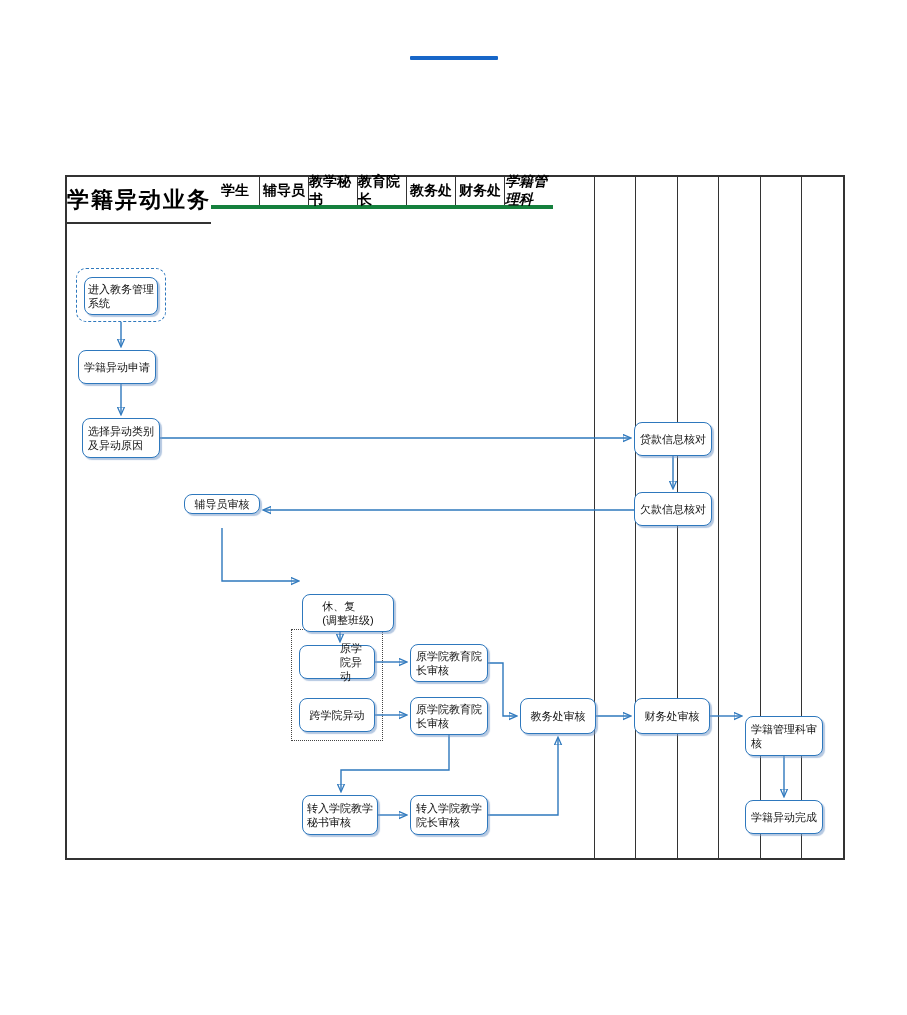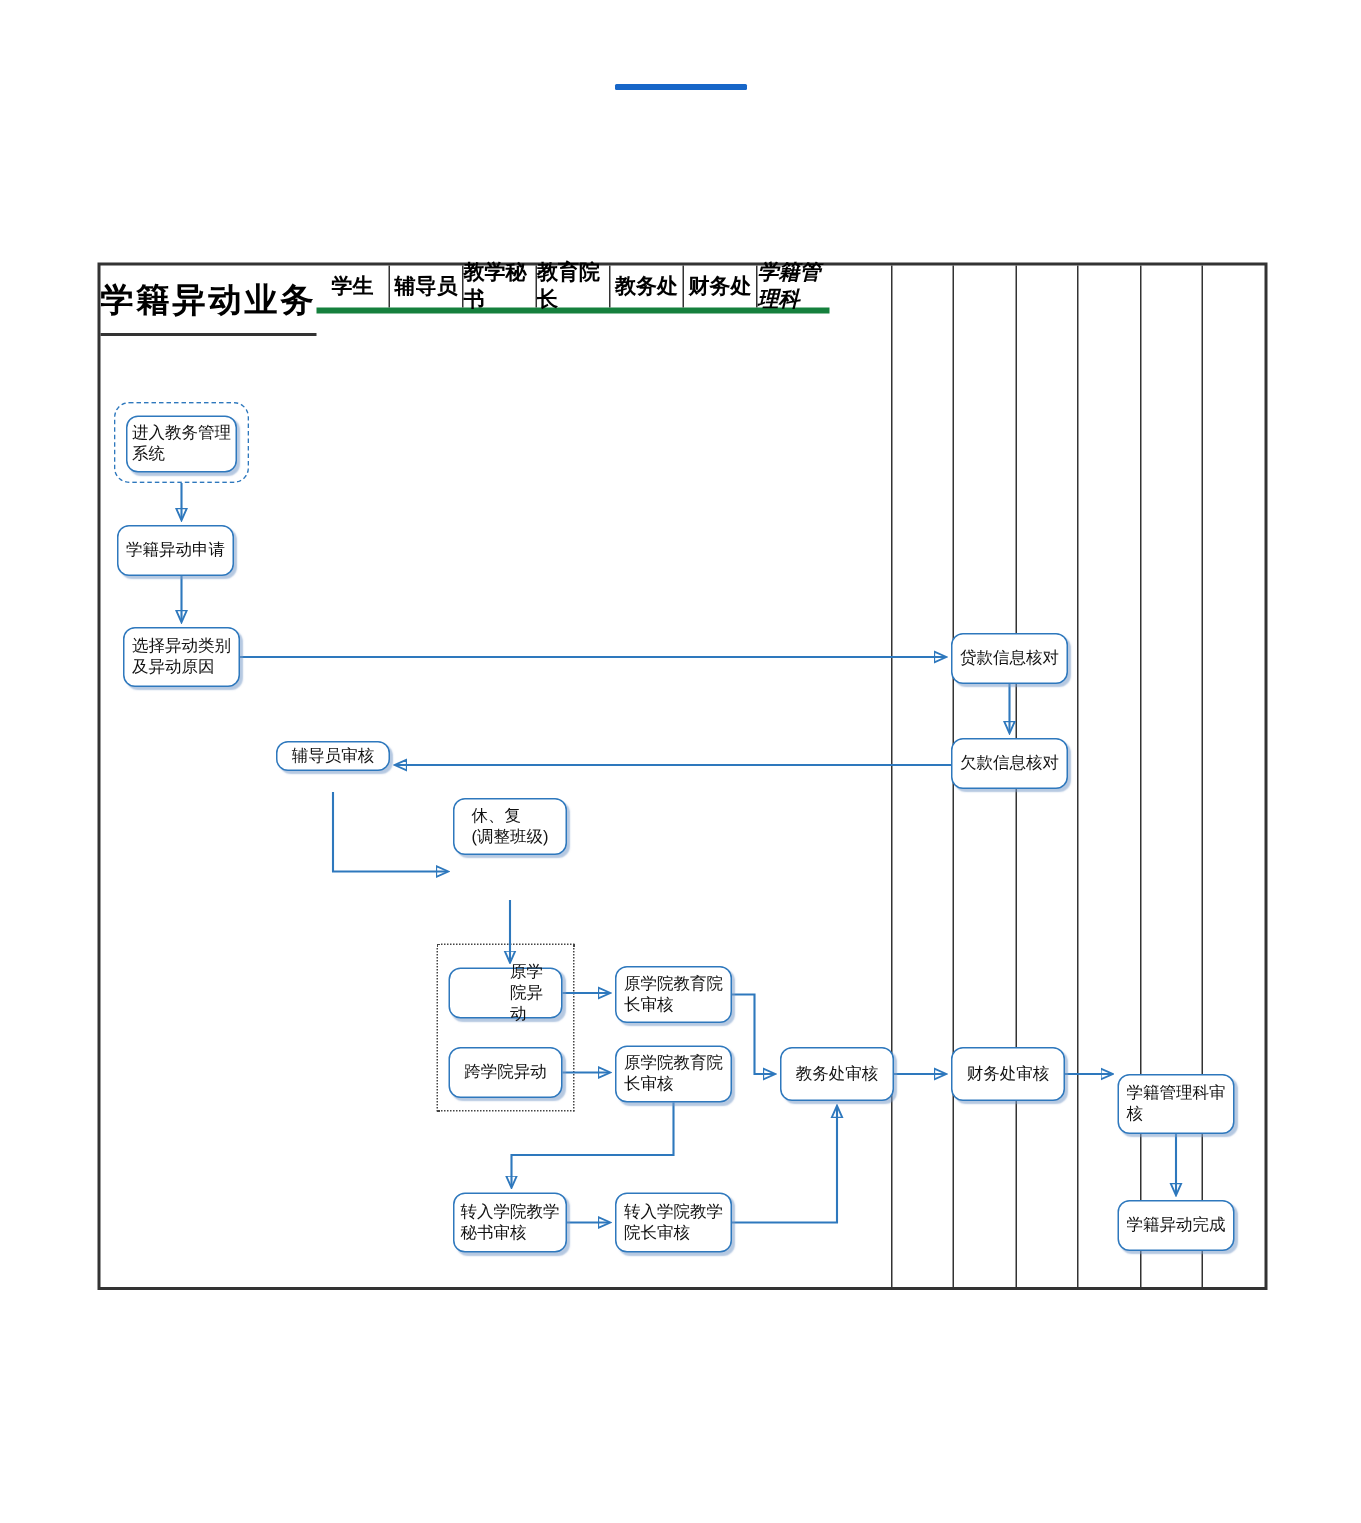--- a/index.html
+++ b/index.html
@@ -91,21 +91,21 @@
   </svg>
 
   <div class="node" style="left:84px;top:277px;width:74px;height:38px;">进入教务管理
 系统</div>
   <div class="node" style="left:78px;top:350px;width:78px;height:34px;">学籍异动申请</div>
   <div class="node" style="left:82px;top:418px;width:78px;height:40px;">选择异动类别
 及异动原因</div>
   <div class="node" style="left:634px;top:422px;width:78px;height:34px;">贷款信息核对</div>
   <div class="node" style="left:634px;top:492px;width:78px;height:34px;">欠款信息核对</div>
   <div class="node" style="left:184px;top:494px;width:76px;height:20px;">辅导员审核</div>
-  <div class="node" style="left:302px;top:532px;width:76px;height:38px;">休、复
+  <div class="node" style="left:302px;top:594px;width:92px;height:38px;">休、复
 (调整班级)</div>
   <div class="node" style="left:299px;top:645px;width:76px;height:34px;padding-left:40px;">原学院异动</div>
   <div class="node" style="left:299px;top:698px;width:76px;height:34px;">跨学院异动</div>
   <div class="node" style="left:410px;top:644px;width:78px;height:38px;">原学院教育院
 长审核</div>
   <div class="node" style="left:410px;top:697px;width:78px;height:38px;">原学院教育院
 长审核</div>
   <div class="node" style="left:520px;top:698px;width:76px;height:36px;">教务处审核</div>
   <div class="node" style="left:634px;top:698px;width:76px;height:36px;">财务处审核</div>
   <div class="node" style="left:745px;top:716px;width:78px;height:40px;">学籍管理科审

